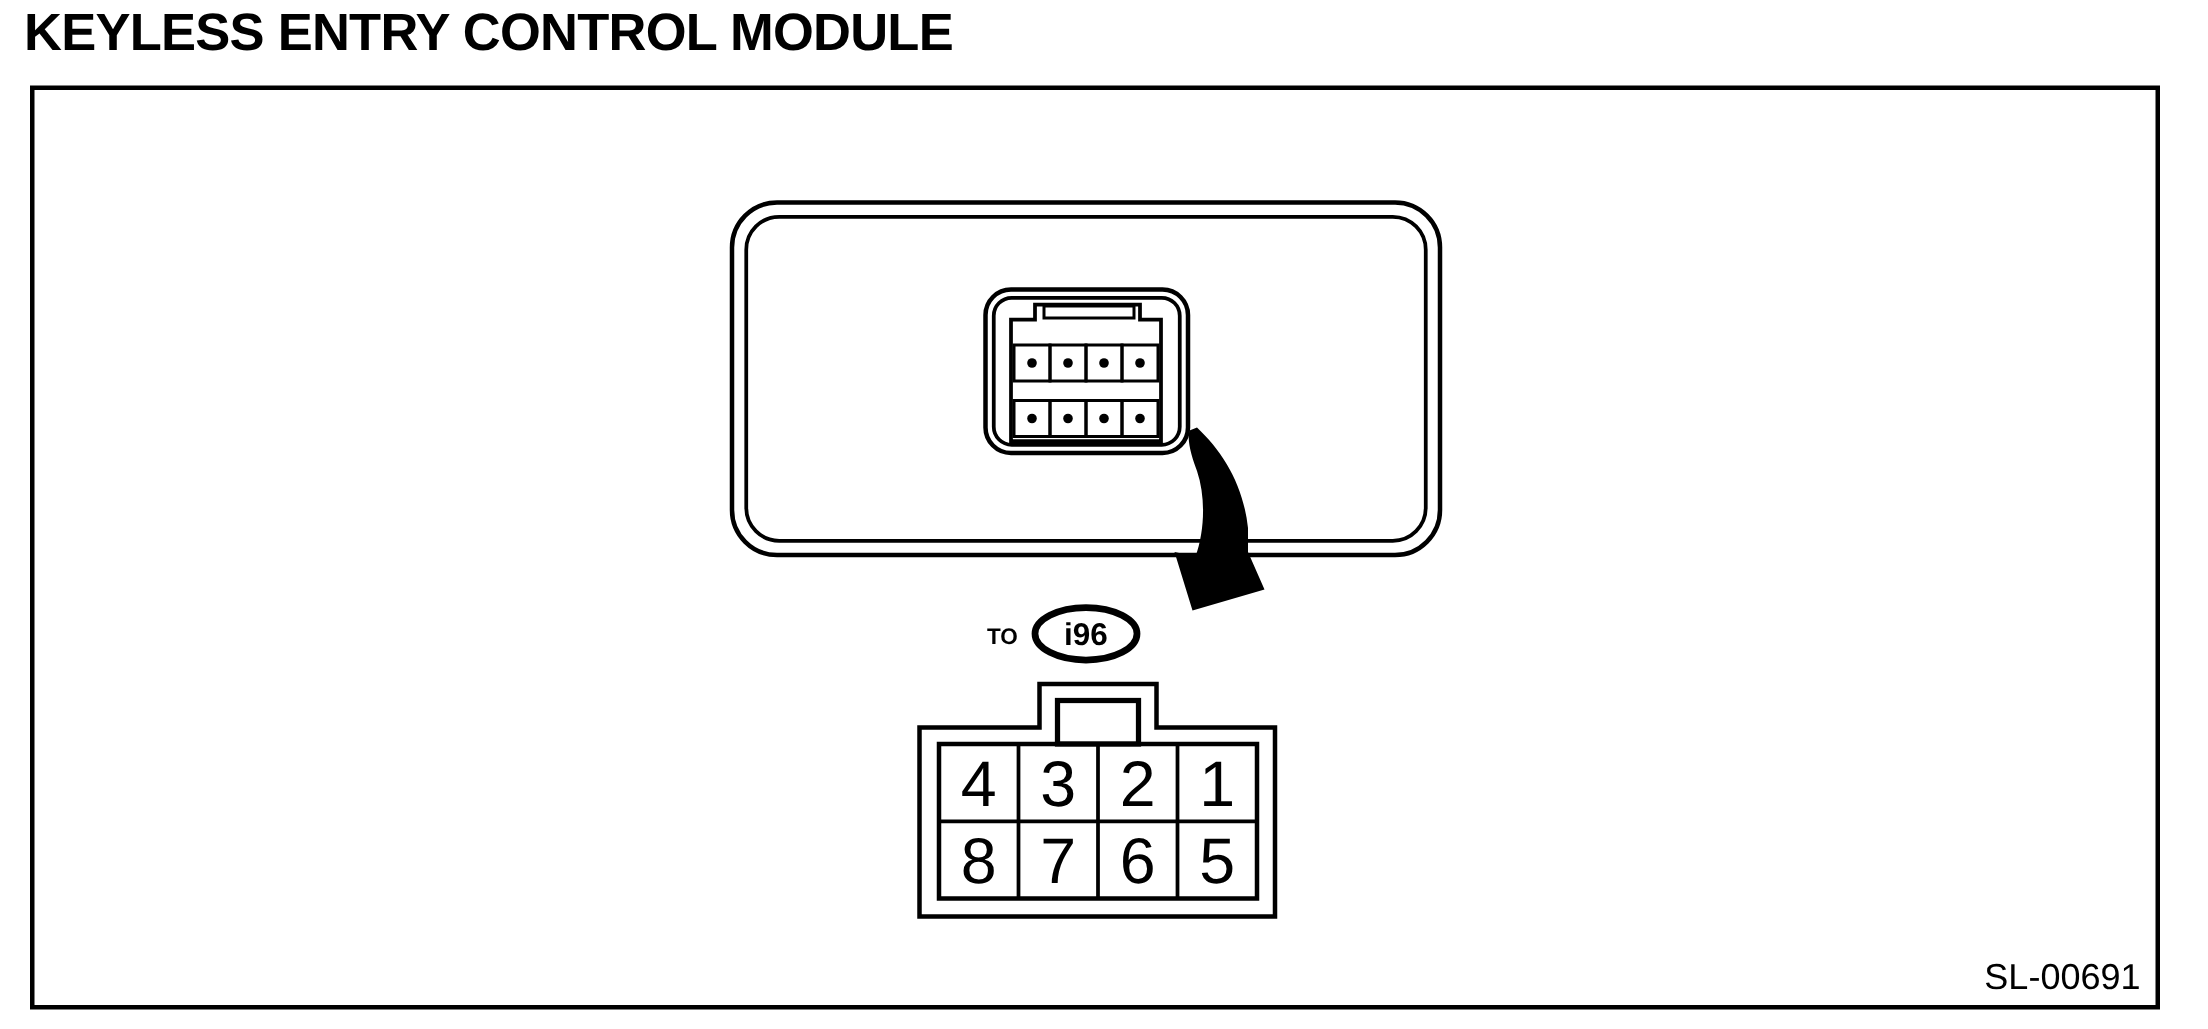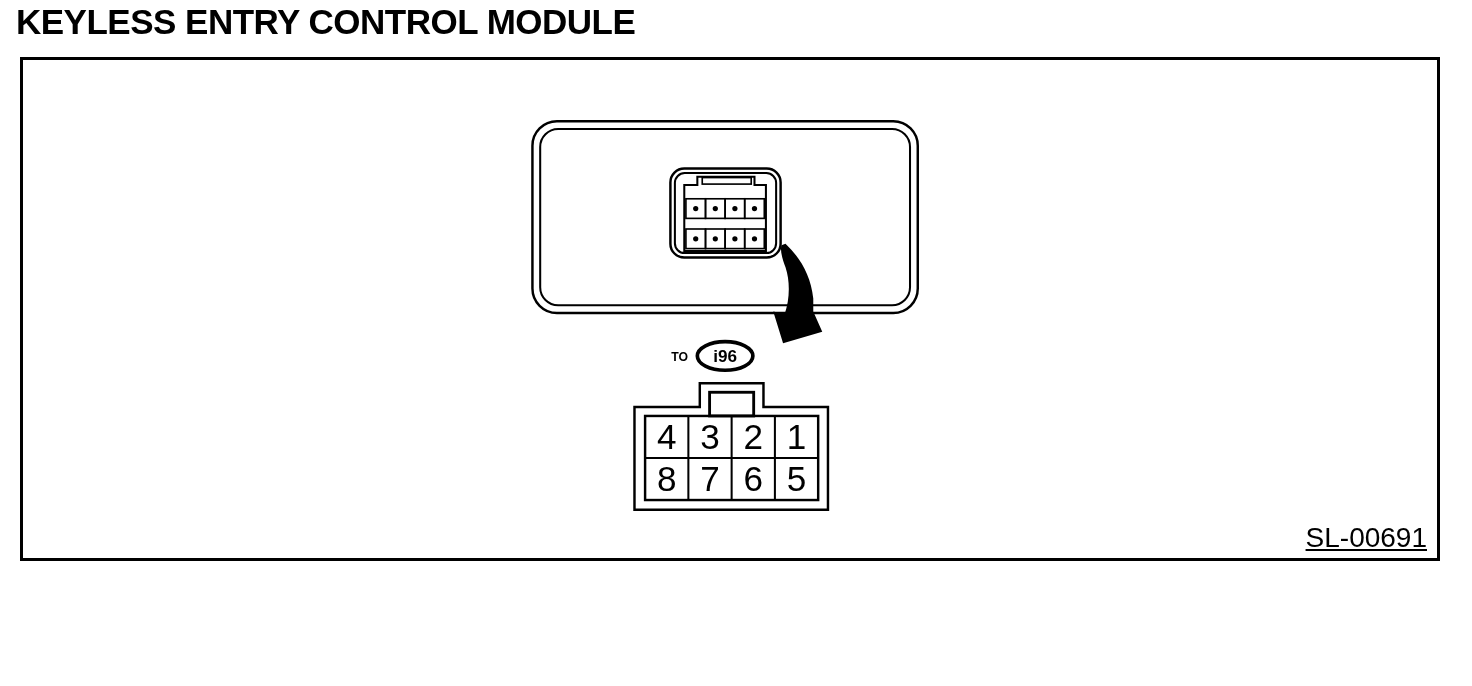--- a/index.html
+++ b/index.html
@@ -16,36 +16,35 @@
     left: 16px; top: 2px;
     font-size: 35px;
     font-weight: bold;
     letter-spacing: -0.5px;
     white-space: nowrap;
     text-align: center;
   }
   .frame {
     position: absolute;
     left: 20px; top: 57px;
-    width: 1420px; height: 504px;
+    width: 1420px; height: 616px;
     border: 3px solid #000;
     background: #fff;
   }
   .frame svg {
     position: absolute;
     left: 0; top: 0;
     width: 100%; height: 100%;
     display: block;
   }
   .figure-id {
     position: absolute;
     right: 10px; bottom: 4px;
-    font-size: 28px;
+    font-size: 24px;
     letter-spacing: 0px;
-    text-decoration: underline;
   }
   
   .line       { fill: none; stroke: #000; }
   .whitefill  { fill: #fff; stroke: #000; }
   .blackfill  { fill: #000; stroke: none; }
   text        { fill: #000; font-family: "Liberation Sans", sans-serif; }
   .pin-num    { font-size: 43px; text-anchor: middle; }
   .to-label   { font-size: 15px; font-weight: bold; }
   .oval-label { font-size: 21px; font-weight: bold; text-anchor: middle; }
 </style>

